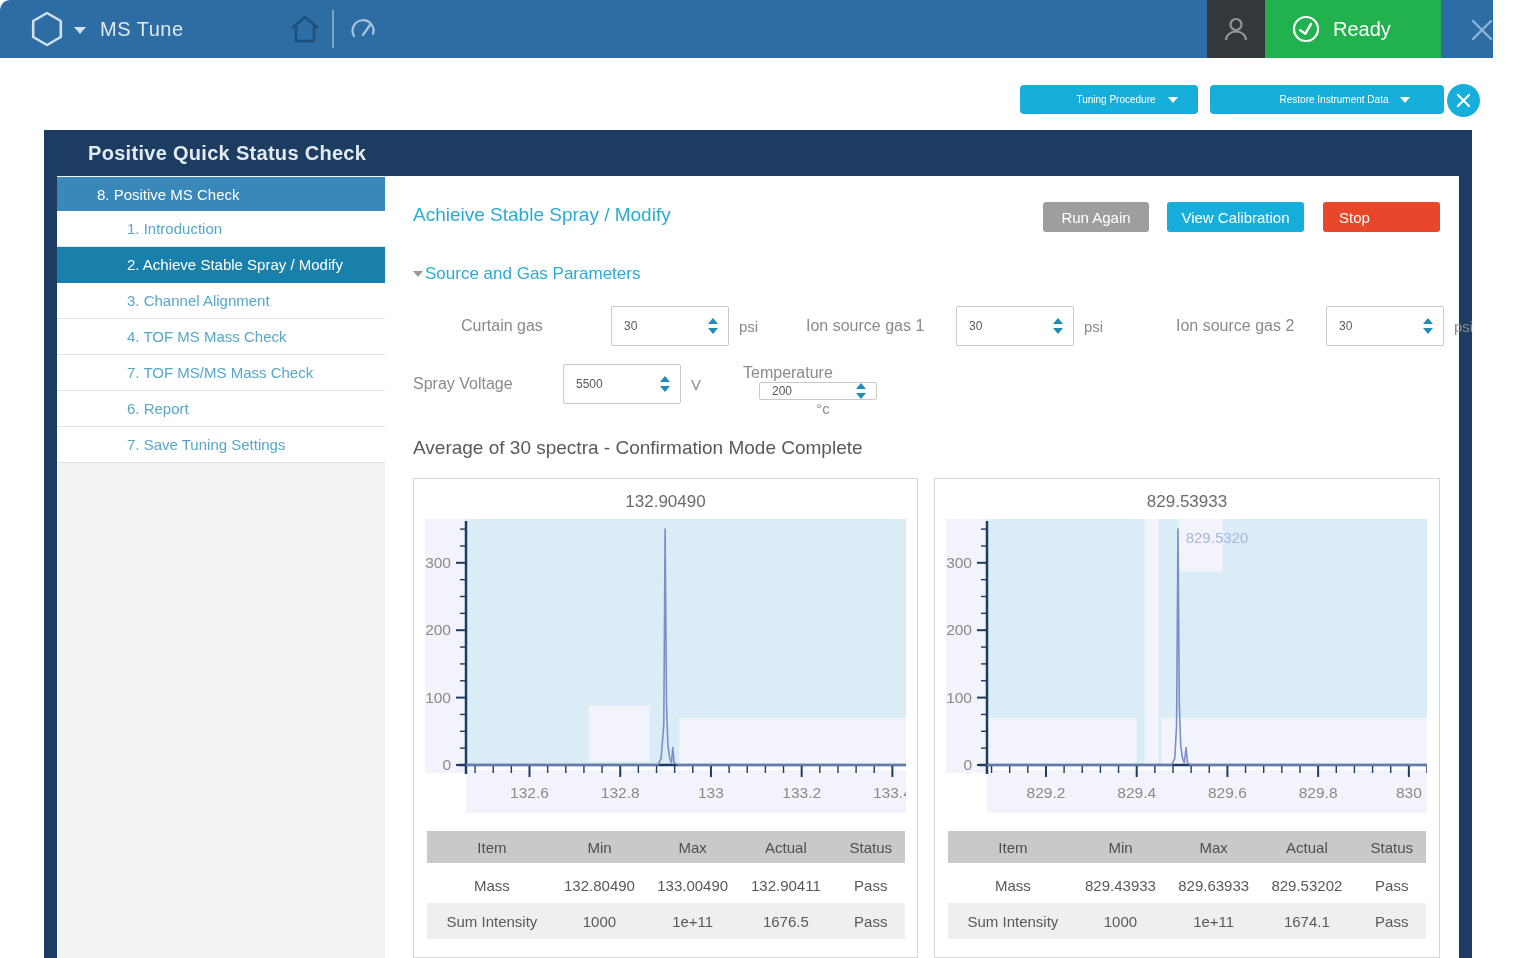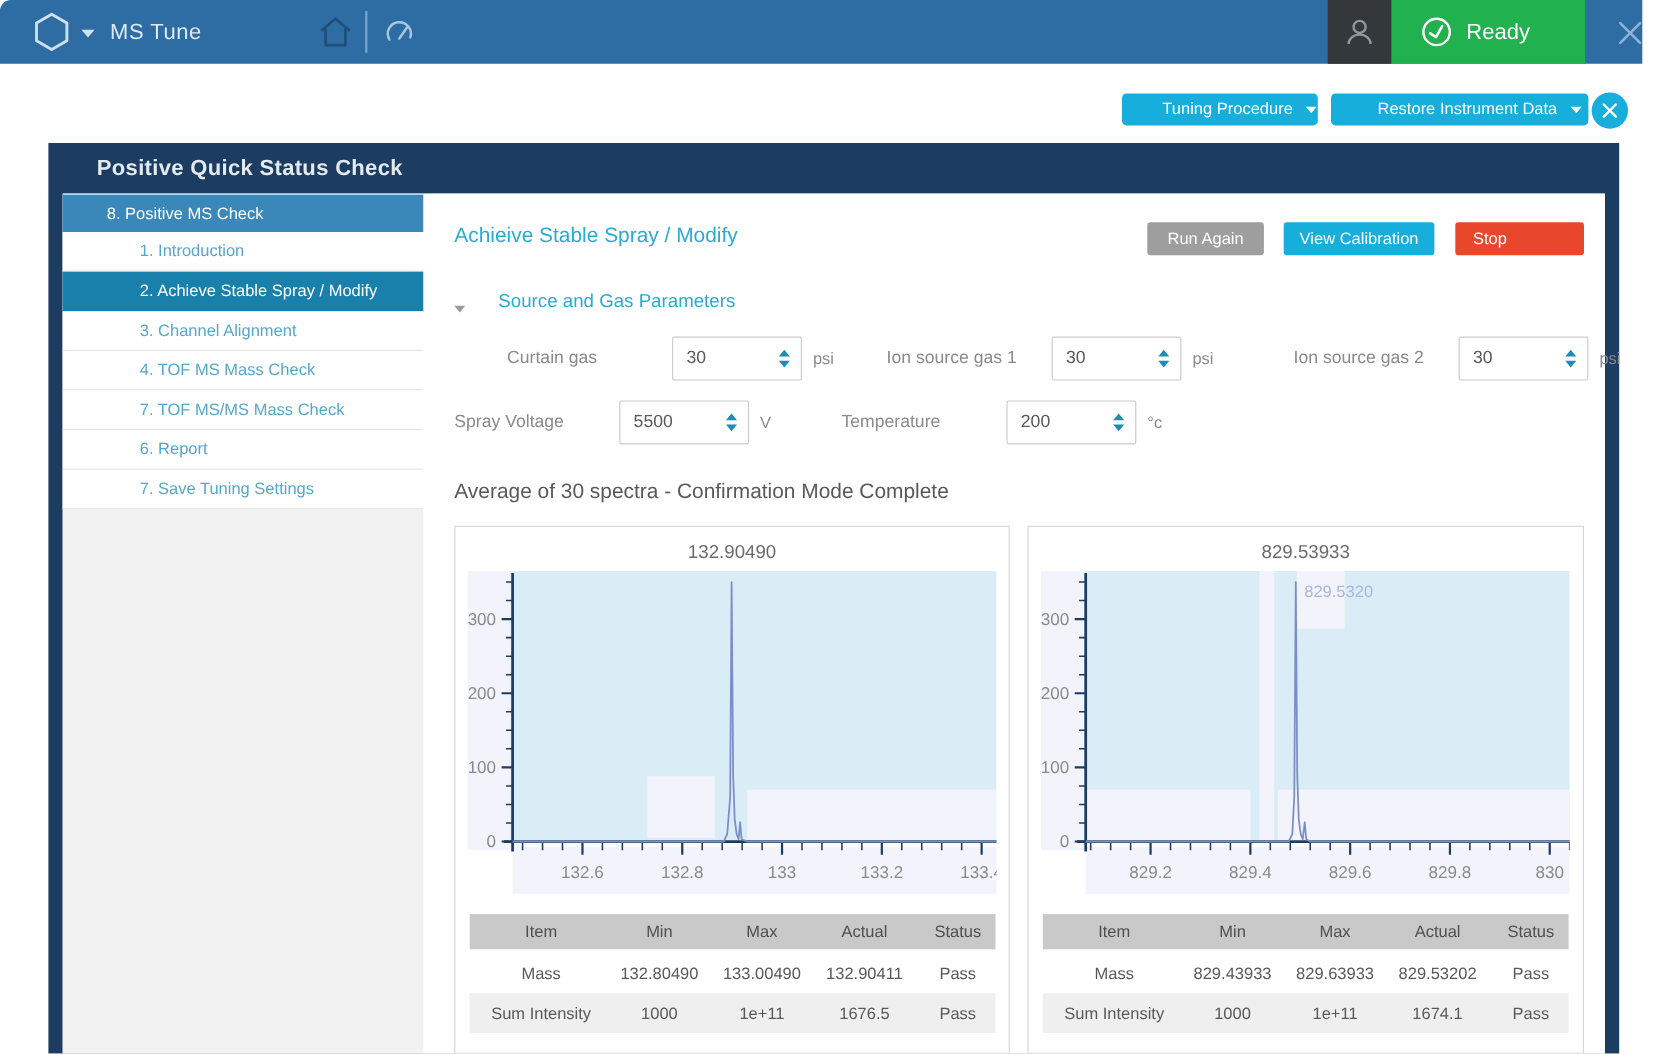--- a/index.html
+++ b/index.html
@@ -15,21 +15,21 @@
   .tb-home { position:absolute; left:288px; top:13px; }
   .tb-div { position:absolute; left:332px; top:10px; width:2px; height:38px; background:#79a5c9; }
   .tb-gauge { position:absolute; left:349px; top:16px; }
   .tb-user { position:absolute; left:1207px; top:0; width:58px; height:58px; background:#34383b; display:flex; align-items:center; justify-content:center; }
   .tb-status { position:absolute; left:1265px; top:0; width:176px; height:58px; background:#21b14e; display:flex; align-items:center; gap:12px; padding-left:26px; }
   .tb-status-text { color:#fff; font-size:20px; }
   .tb-close { position:absolute; left:1469px; top:17px; }
 
   
   .tool-btn { position:absolute; top:85px; height:29px; background:#18aedb; border:none; border-radius:4px;
-              color:#fff; font-size:15px; font-family:"Liberation Sans",sans-serif; display:flex; align-items:center; justify-content:center; gap:12px; cursor:pointer;padding-left:36px; }
+              color:#fff; font-size:10px; font-family:"Liberation Sans",sans-serif; display:flex; align-items:center; justify-content:center; gap:12px; cursor:pointer;padding-left:36px; }
   .tool-caret { width:0; height:0; border-left:5px solid transparent; border-right:5px solid transparent; border-top:6px solid #fff; }
   .tool-x { position:absolute; left:1447px; top:84px; width:33px; height:33px; border-radius:50%; background:#18aedb; border:none;
             display:flex; align-items:center; justify-content:center; cursor:pointer; }
 
   
   .panel { position:absolute; left:44px; top:130px; width:1428px; height:828px; background:#1c3c61; }
   .panel-header { position:absolute; left:0; top:0; width:100%; height:46px; }
   .panel-title { position:absolute; left:44px; top:0; height:46px; line-height:46px; color:#e3ebf2; font-size:20px; font-weight:600; letter-spacing:.3px; }
   .panel-body { position:absolute; left:13px; top:46px; width:1402px; height:782px; background:#fff; }
 
@@ -40,30 +40,30 @@
   .side-item.selected { background:#1880aa; color:#fff; border-bottom:1px solid #1880aa; }
 
   
   .content { position:absolute; left:328px; top:0; width:1074px; height:782px; background:#fff; }
   .c-heading { position:absolute; left:28px; top:28px; font-size:19px; color:#29abd4; }
   .btn { position:absolute; top:26px; height:30px; border:none; border-radius:3px; color:#fff; font-size:15px;
          font-family:"Liberation Sans",sans-serif; display:flex; align-items:center; justify-content:center; cursor:pointer; }
   .btn-run { left:658px; width:106px; background:#9e9e9e; }
   .btn-view { left:782px; width:137px; background:#18aedb; }
   .btn-stop { left:938px; width:117px; background:#e8472b; justify-content:flex-start; padding-left:16px; }
-  .section-hd { position:absolute; left:28px; top:88px; display:flex; align-items:flex-end; gap:30px; cursor:pointer; }
+  .section-hd { position:absolute; left:28px; top:88px; display:flex; align-items:center; gap:2px; cursor:pointer; }
   .sec-caret { width:0; height:0; border-left:5px solid transparent; border-right:5px solid transparent; border-top:6px solid #9a9a9a; }
   .sec-title { font-size:17px; color:#29abd4; }
   .field-row { position:absolute; left:28px; height:40px; width:1020px; }
   #field-row-0 { top:130px;margin-left:48px; } #field-row-1 { top:188px; }
   .field-group { position:absolute; top:0; display:flex; align-items:center; height:40px; }
   .f-label { width:150px; color:#8a8a8a; font-size:16px; }
   .f-input { width:118px; height:40px; border:1px solid #c9c9c9; border-radius:2px; background:#fff;
              display:flex; align-items:center; justify-content:space-between; padding:0 10px 0 12px; cursor:text; }
-  .f-val { color:#58595b; font-size:16px; }
+  .f-val { color:#58595b; font-size:12px; }
   .f-spin { display:flex; flex-direction:column; gap:4px; }
   .tri-up { width:0; height:0; border-left:5px solid transparent; border-right:5px solid transparent; border-bottom:6px solid #1e8cb4; cursor:pointer; }
   .tri-down { width:0; height:0; border-left:5px solid transparent; border-right:5px solid transparent; border-top:6px solid #1e8cb4; cursor:pointer; }
   .f-unit { margin-left:10px; color:#8a8a8a; font-size:15px; }
   .spectra-title { position:absolute; left:28px; top:261px; font-size:19px; color:#58595b; }
 
   
   .chart-panel { position:absolute; top:302px; height:480px; border:1px solid #d5d5d5; background:#fff; }
   #chart-panel-0 { left:28px; width:505px; }
   #chart-panel-1 { left:549px; width:506px; }
@@ -207,21 +207,21 @@
               <span class="f-label">Spray Voltage</span>
               <div class="f-input">
                 <span class="f-val">5500</span>
                 <div class="f-spin">
                   <div class="tri-up"></div>
                   <div class="tri-down"></div>
                 </div>
               </div>
               <span class="f-unit">V</span>
             </div>
-            <div class="field-group" style="left: 352px;">
+            <div class="field-group" style="left: 330px; flex-direction: column;">
               <span class="f-label">Temperature</span>
               <div class="f-input">
                 <span class="f-val">200</span>
                 <div class="f-spin">
                   <div class="tri-up"></div>
                   <div class="tri-down"></div>
                 </div>
               </div>
               <span class="f-unit">°c</span>
             </div>

